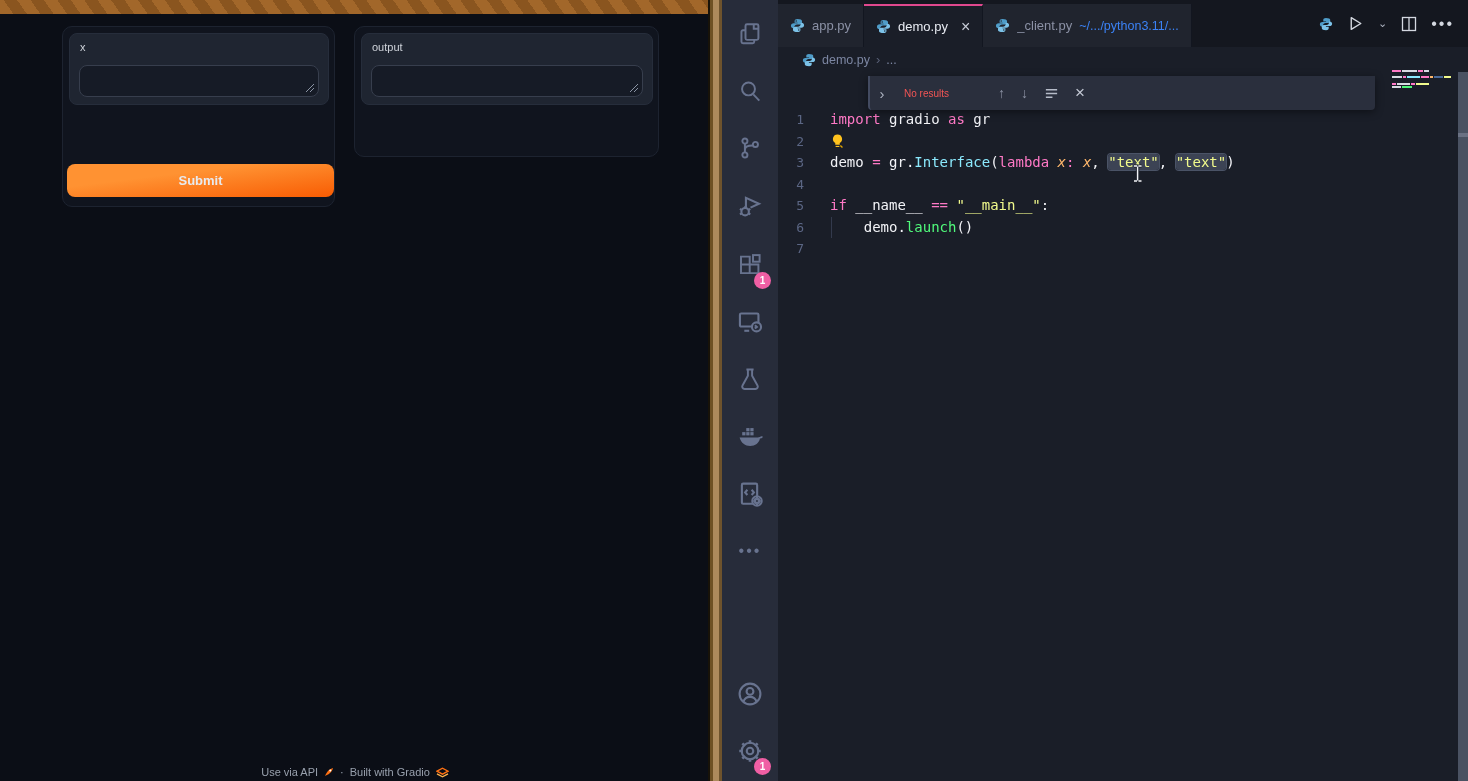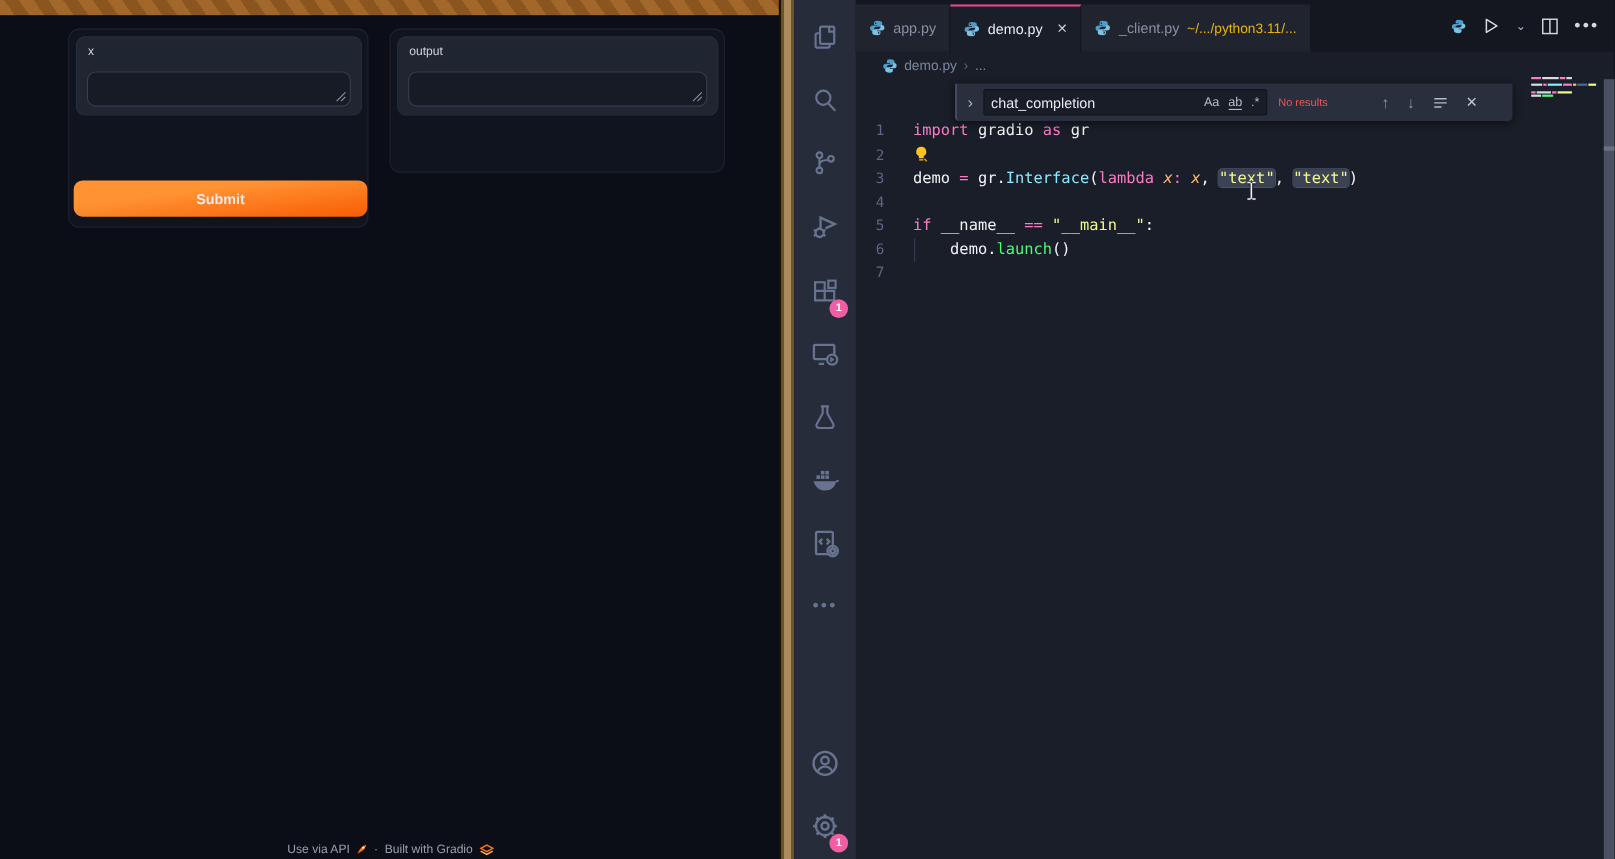--- a/index.html
+++ b/index.html
@@ -51,21 +51,21 @@
     background:var(--badge);color:#fff;font-size:10px;font-weight:700;
     display:flex;align-items:center;justify-content:center}
   .dots{font-size:16px;letter-spacing:2px;color:#68738f}
 
   .tabbar{position:absolute;left:56px;top:0;width:690px;height:47px;background:#14171f;display:flex}
   .tab{position:relative;margin-top:4px;height:43px;display:flex;align-items:center;gap:7px;
     padding:0 12px;font-size:13px;color:#8b91a5;background:#20242e;
     border-right:1px solid #121620;cursor:pointer}
   .tab.active{background:#1a1e28;color:#e8ebf2;border-top:2px solid var(--accent)}
   .tab .close{margin-left:6px;font-size:16px;color:#c9cdd8;cursor:pointer}
-  .tab .detail{color:#eab308;font-size:12.5px}
+  .tab .detail{color:#3b82f6;font-size:12.5px}
   .actions{position:absolute;right:0;top:0;height:47px;display:flex;align-items:center;
     gap:14px;padding:0 14px;color:#cfd3dd}
   .actions .chev{font-size:11px;color:#aeb4c2}
 
   .breadcrumb{position:absolute;left:56px;top:47px;width:690px;height:25px;display:flex;
     align-items:center;gap:6px;padding-left:24px;font-size:12.5px;color:#7c86a2}
   .breadcrumb .sep{color:#596077;font-size:13px}
 
   
   .find{position:absolute;left:146px;top:76px;width:507px;height:34px;background:#2a2f3d;
@@ -294,26 +294,20 @@
           <path fill="#4f9cc8" d="M7.9 1C6.1 1 4.9 1.8 4.9 3.2V5h3.2v.6H3.9C2.2 5.6 1 6.6 1 8.3c0 1.6 1 2.7 2.6 2.7h1.1V9.4c0-1.5 1.3-2.6 2.8-2.6h3c1.3 0 2.3-1 2.3-2.3V3.2C12.8 1.8 11 1 7.9 1z"></path>
           <path fill="#7cc2e8" d="M8.1 15c1.8 0 3-.8 3-2.2V11H7.9v-.6h4.2c1.7 0 2.9-1 2.9-2.7 0-1.6-1-2.7-2.6-2.7h-1.1v1.6c0 1.5-1.3 2.6-2.8 2.6h-3c-1.3 0-2.3 1-2.3 2.3v1.3C3.2 14.2 5 15 8.1 15z"></path>
         </svg>
       <span>demo.py</span>
       <span class="sep">›</span>
       <span>...</span>
     </div>
 
     <div class="find">
       <span class="fold">›</span>
-      <div class="find-input">
-        <input type="text" value="chat_completion" style="">
-        <span class="find-opt">Aa</span>
-        <span class="find-opt ww">ab</span>
-        <span class="find-opt" style="margin-right:6px">.*</span>
-      </div>
       <span class="find-status">No results</span>
       <div class="find-nav">
         <span class="arr">↑</span>
         <span class="arr">↓</span>
         <svg width="15" height="15" viewBox="0 0 16 16">
             <path d="M2 4h12M2 8h12M2 12h7"></path>
           </svg>
         <span class="x">×</span>
       </div>
     </div>

